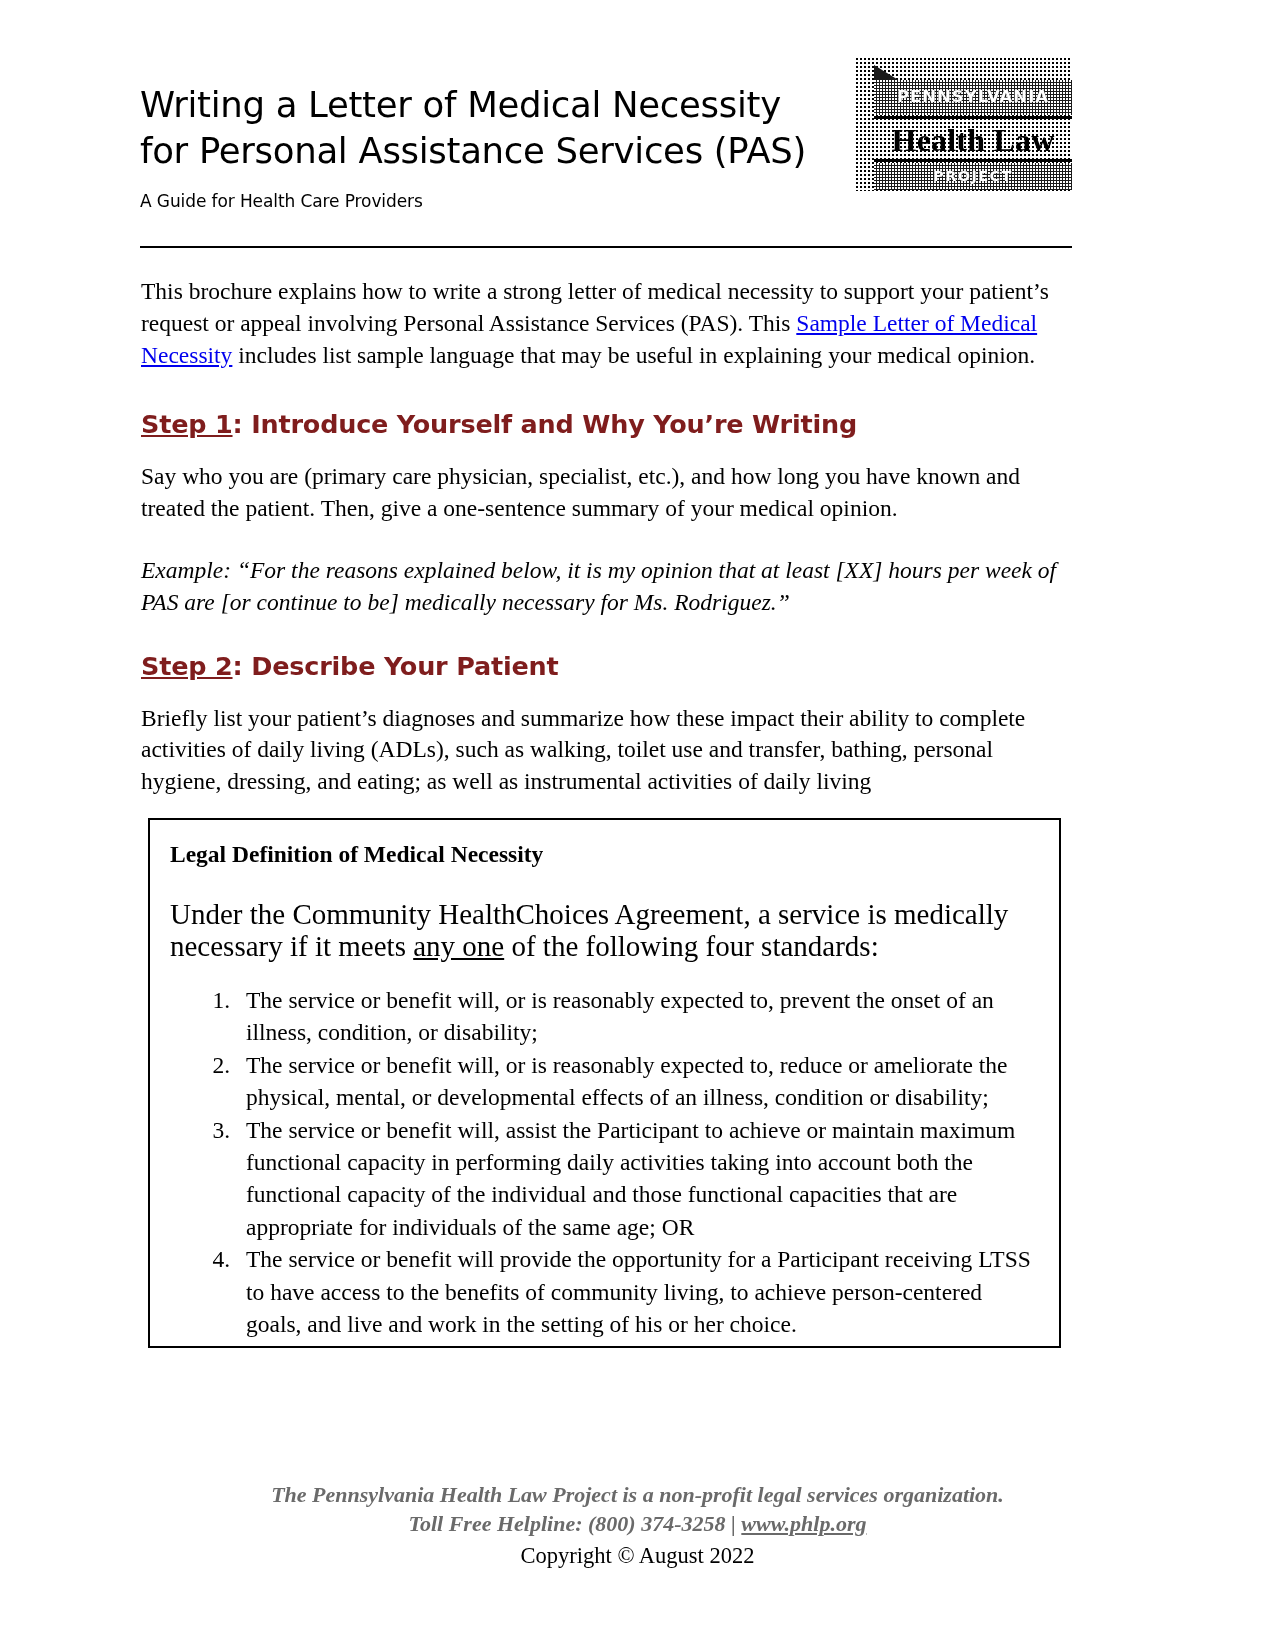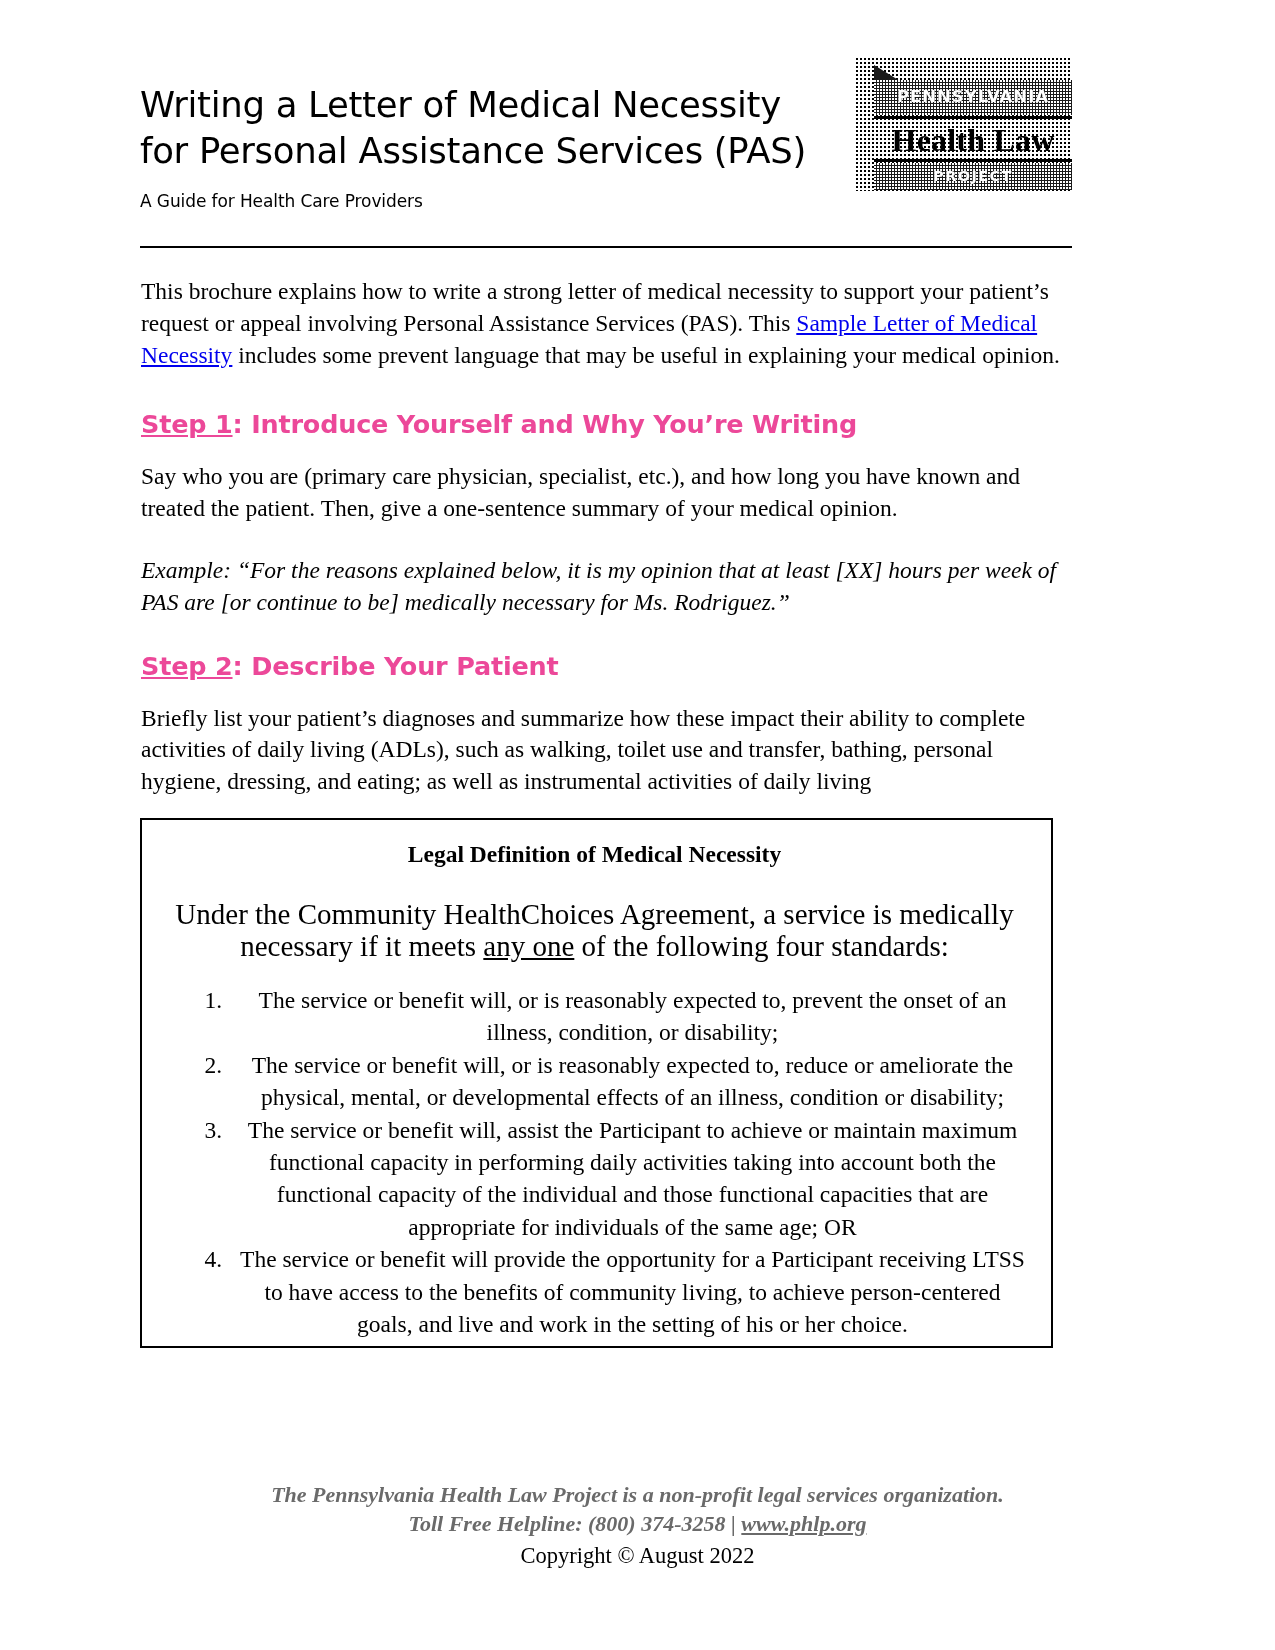--- a/index.html
+++ b/index.html
@@ -192,42 +192,41 @@
   p.body-text.tight { margin-bottom: 4px; }
   .u { text-decoration: underline; }
   .italic { font-style: italic; }
 
   h2.step-heading {
     font-family: "DejaVu Sans", sans-serif;
     font-size: 25.5px;
     font-weight: 700;
     letter-spacing: -0.2px;
     margin: 0;
-    color: #ec4899;
+    color: #7f1d1d;
     white-space: nowrap;
   }
   h2.step-heading .step-label { text-decoration: underline; }
 
   .sp-1 { height: 26px; }
   .sp-2 { height: 22px; }
   .sp-3 { height: 20px; }
   .sp-4 { height: 18px; }
 
   
   .callout {
     position: absolute;
-    left: 140px;
+    left: 148px;
     top: 818px;
     width: 913px;
     height: 530px;
     border: 2px solid #000;
     background: #fff;
     padding: 16px 24px 0 20px;
     box-sizing: border-box;
-    text-align: center;
   }
   .callout-title {
     font-family: "Liberation Serif", serif;
     font-size: 23.5px;
     font-weight: 700;
     margin: 5px 0 0 0;
     color: #000;
   }
   .callout-intro {
     font-family: "Liberation Serif", serif;
@@ -305,21 +304,21 @@
       <div class="logo-band-bot">
         <span class="logo-band-bot-text">PROJECT</span>
       </div>
     </div>
   </div>
 
   <div class="header-rule"></div>
 
   <div class="content">
 
-    <p class="body-text"><span>This brochure explains how to write a strong letter of medical necessity to support your patient’s request or appeal involving Personal Assistance Services (PAS). This </span><a class="u" href="#">Sample Letter of Medical Necessity</a><span> includes some prevent language that may be useful in explaining your medical opinion.</span></p>
+    <p class="body-text"><span>This brochure explains how to write a strong letter of medical necessity to support your patient’s request or appeal involving Personal Assistance Services (PAS). This </span><a class="u" href="#">Sample Letter of Medical Necessity</a><span> includes list sample language that may be useful in explaining your medical opinion.</span></p>
 
     <div class="sp-1"></div>
 
     <h2 class="step-heading"><span class="step-label">Step 1</span><span>:  Introduce Yourself and Why You’re Writing</span></h2>
 
     <div class="sp-2"></div>
 
     <p class="body-text">Say who you are (primary care physician, specialist, etc.), and how long you have known and treated the patient. Then, give a one-sentence summary of your medical opinion.</p>
 
     <div class="sp-4"></div>

